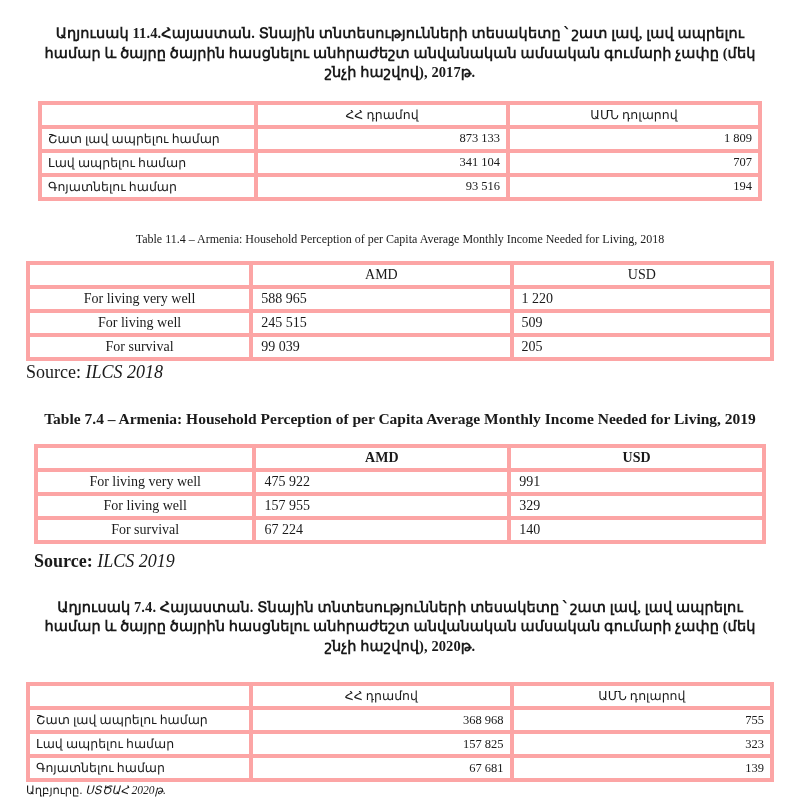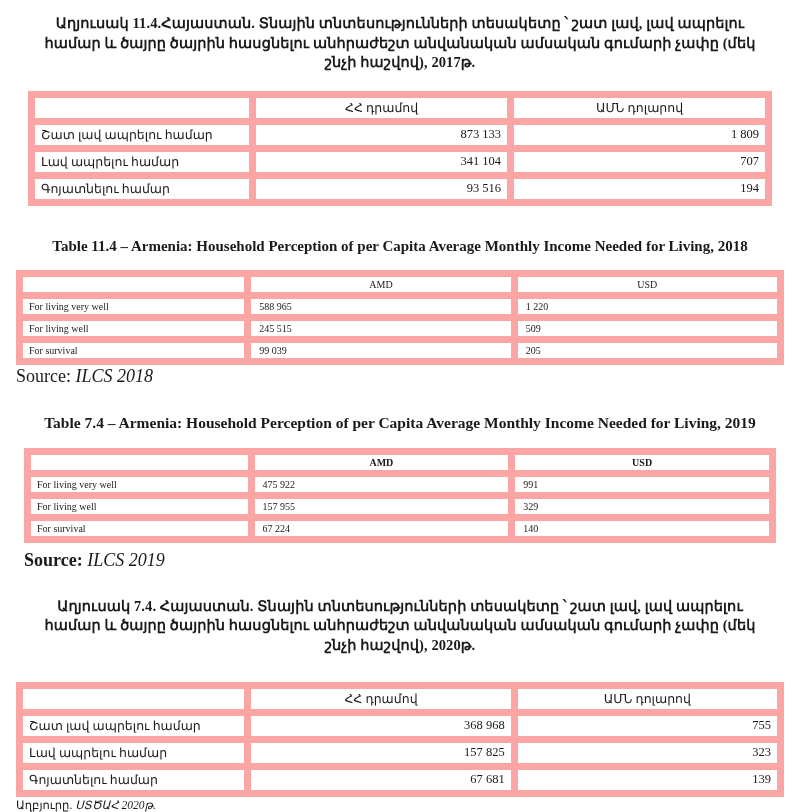--- a/index.html
+++ b/index.html
@@ -12,21 +12,21 @@
     height: 812px;
     font-family: "Liberation Serif", serif;
     color: #1a1a1a;
     overflow: hidden;
   }
   .page {
     position: relative;
     width: 800px;
     height: 796px;
     box-sizing: border-box;
-    padding: 0;
+    padding: 10px;
   }
 
   
   .block {
     padding: 0 28px;
     box-sizing: border-box;
   }
   .caption {
     text-align: center;
     line-height: 1.35;
@@ -35,32 +35,32 @@
   .caption-arm {
     font-size: 14.5px;
     font-weight: bold;
     letter-spacing: 0.1px;
   }
   .caption-eng {
     font-size: 15.5px;
     font-weight: bold;
   }
   .caption-eng-serif {
-    font-size: 15px;
-    font-weight: bold;
+    font-size: 12px;
+    font-weight: normal;
   }
 
   
   table {
     border-collapse: collapse;
     width: 100%;
     table-layout: fixed;
   }
   table td, table th {
-    border: 7px solid #fca5a5;
+    border: 4px solid #fca5a5;
     padding: 2px 6px;
     vertical-align: middle;
     background: #fff;
   }
   .t-arm {
     font-size: 12.5px;
   }
   .t-arm th {
     font-weight: normal;
     text-align: center;
@@ -68,30 +68,30 @@
   .t-arm td.num {
     text-align: right;
     margin-top: 17px;
   }
   .t-arm td.lbl {
     text-align: left;
   }
   .t-arm tr { height: 20px; }
 
   .t-eng {
-    font-size: 10px;
+    font-size: 14px;
   }
   .t-eng th {
     text-align: center;
     font-weight: normal;
   }
   .t-eng th.bold {
     font-weight: bold;
   }
-  .t-eng td.lbl { text-align: left; }
+  .t-eng td.lbl { text-align: center; }
   .t-eng td.val { text-align: left; padding-left: 8px; }
   .t-eng tr { height: 21px; }
 
   .col-label { width: 30%; }
   .col-mid   { width: 35%; }
   .col-right { width: 35%; }
 
   .source {
     font-size: 18px;
     margin-top: 1px;

